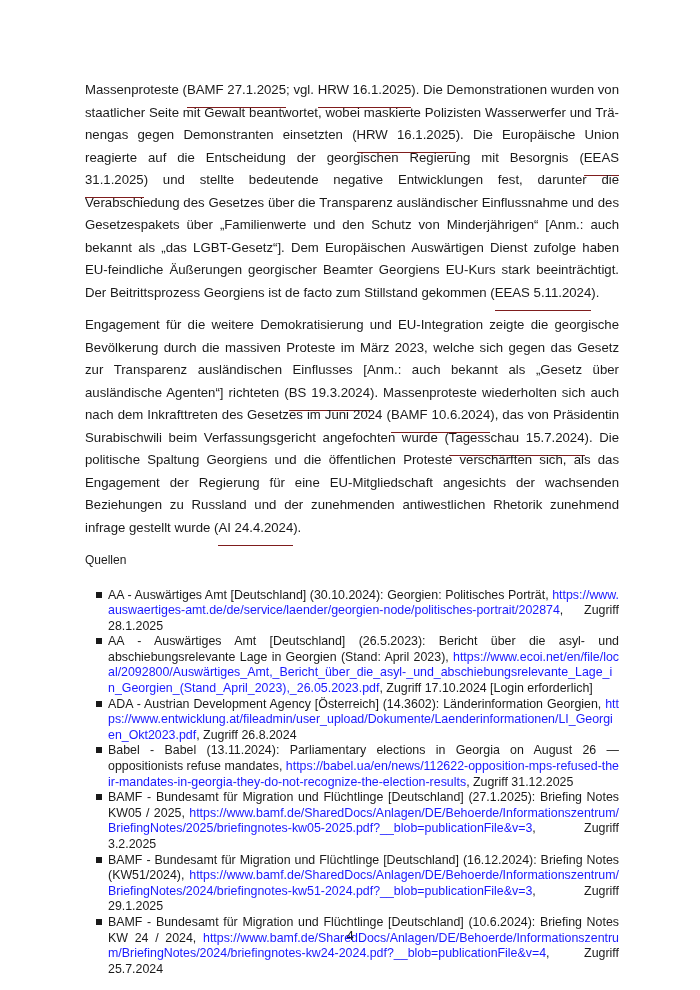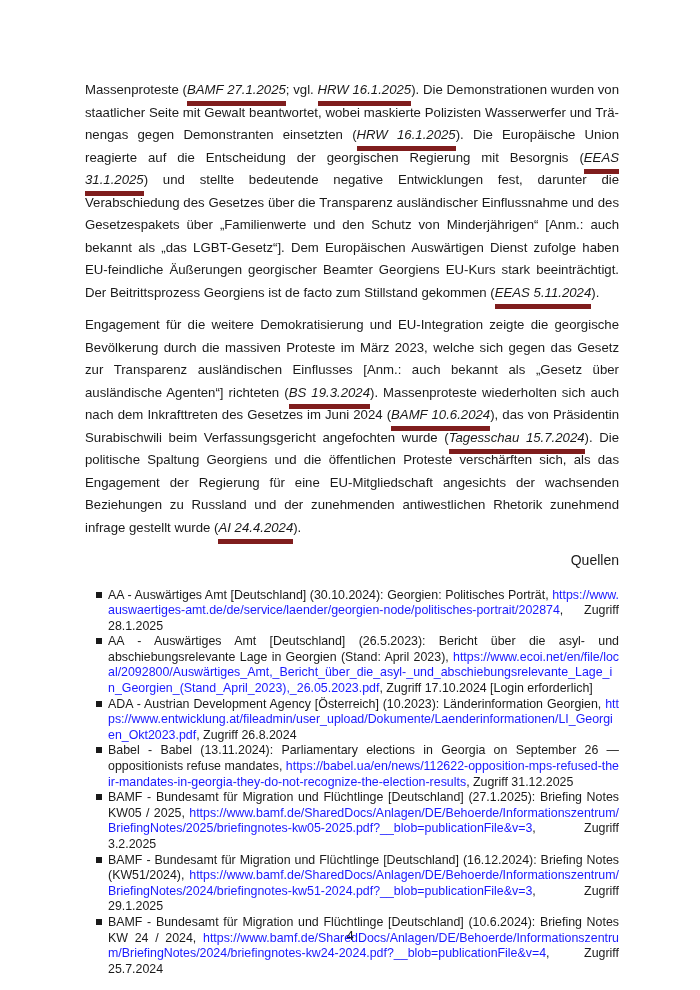--- a/index.html
+++ b/index.html
@@ -7,23 +7,23 @@
       width: 700px; height: 990px; position: relative; overflow: hidden;
       font-family: "Liberation Sans", sans-serif; color: #1a1a1a;
     }
     .page { position: absolute; left: 85px; top: 79px; width: 534px; }
     .para {
       font-size: 13.2px; line-height: 22.5px; text-align: justify;
       margin: 0 0 10px 0; hyphens: manual;
     }
     .cite {
       text-decoration: none; color: #1a1a1a;
-      border-bottom: 5px solid #7f1d1d; padding-bottom: 4px; font-style: italic;
+      border-bottom: 1px solid #7f1d1d; padding-bottom: 10px;
     }
-    .heading { font-size: 14px; line-height: 22.5px; margin: 0 0 16px 0; text-align: right; }
+    .heading { font-size: 12px; line-height: 22.5px; margin: 0 0 16px 0; }
     ul.sources { list-style: none; margin: 0; padding: 0 0 0 23px; }
     ul.sources li {
       position: relative; font-size: 12.4px; line-height: 15.6px;
       text-align: justify; padding-left: 0;
     }
     ul.sources li .bullet {
       position: absolute; left: -12px; top: 4px; width: 6px; height: 6px; background: #1a1a1a;
     }
     .link { color: #1a1aff; text-decoration: none; word-break: break-all; }
     .pagenum {
@@ -36,21 +36,21 @@
 
 <div class="page">
   <div id="paragraphs">
       <p class="para"><span>Massenproteste (</span><a class="cite">BAMF 27.1.2025</a><span>; vgl. </span><a class="cite">HRW 16.1.2025</a><span>). Die Demonstrationen wurden von staatlicher Seite mit Gewalt beantwortet, wobei maskierte Polizisten Wasserwerfer und Trä­nengas gegen Demonstranten einsetzten (</span><a class="cite">HRW 16.1.2025</a><span>). Die Europäische Union reagierte auf die Entscheidung der georgischen Regierung mit Besorgnis (</span><a class="cite">EEAS 31.1.2025</a><span>) und stell­te bedeutende negative Entwicklungen fest, darunter die Verabschiedung des Gesetzes über die Transparenz ausländischer Einflussnahme und des Gesetzespakets über „Familienwer­te und den Schutz von Minderjährigen“ [Anm.: auch bekannt als „das LGBT-Gesetz“]. Dem Europäischen Auswärtigen Dienst zufolge haben EU-feindliche Äußerungen georgischer Be­amter Georgiens EU-Kurs stark beeinträchtigt. Der Beitrittsprozess Georgiens ist de facto zum Stillstand gekommen (</span><a class="cite">EEAS 5.11.2024</a><span>).</span></p>
       <p class="para"><span>Engagement für die weitere Demokratisierung und EU-Integration zeigte die georgische Bevöl­kerung durch die massiven Proteste im März 2023, welche sich gegen das Gesetz zur Transpa­renz ausländischen Einflusses [Anm.: auch bekannt als „Gesetz über ausländische Agenten“] richteten (</span><a class="cite">BS 19.3.2024</a><span>). Massenproteste wiederholten sich auch nach dem Inkrafttreten des Gesetzes im Juni 2024 (</span><a class="cite">BAMF 10.6.2024</a><span>), das von Präsidentin Surabischwili beim Verfas­sungsgericht angefochten wurde (</span><a class="cite">Tagesschau 15.7.2024</a><span>). Die politische Spaltung Georgiens und die öffentlichen Proteste verschärften sich, als das Engagement der Regierung für eine EU-Mitgliedschaft angesichts der wachsenden Beziehungen zu Russland und der zunehmenden antiwestlichen Rhetorik zunehmend infrage gestellt wurde (</span><a class="cite">AI 24.4.2024</a><span>).</span></p>
     </div>
   <p class="heading">Quellen</p>
   <ul class="sources" id="sources">
       <li><span class="bullet"></span><span>AA - Auswärtiges Amt [Deutschland] (30.10.2024): Georgien: Politisches Porträt, </span><a class="link">https://www.auswaertiges-amt.de/de/service/laender/georgien-node/politisches-portrait/202874</a><span>, Zugriff 28.1.2025</span></li>
       <li><span class="bullet"></span><span>AA - Auswärtiges Amt [Deutschland] (26.5.2023): Bericht über die asyl- und abschiebungsrelevante Lage in Georgien (Stand: April 2023), </span><a class="link">https://www.ecoi.net/en/file/local/2092800/Auswärtiges_Amt,_Bericht_über_die_asyl-_und_abschiebungsrelevante_Lage_in_Georgien_(Stand_April_2023),_26.05.2023.pdf</a><span>, Zugriff 17.10.2024 [Login erforderlich]</span></li>
-      <li><span class="bullet"></span><span>ADA - Austrian Development Agency [Österreich] (10.2023): Länderinformation Georgien, </span><a class="link">https://www.entwicklung.at/fileadmin/user_upload/Dokumente/Laenderinformationen/LI_Georgien_Okt2023.pdf</a><span>, Zugriff 26.8.2024</span></li>
-      <li><span class="bullet"></span><span>Babel - Babel (13.11.2024): Parliamentary elections in Georgia on September 26 — oppositionists refuse mandates, </span><a class="link">https://babel.ua/en/news/112622-opposition-mps-refused-their-mandates-in-georgia-they-do-not-recognize-the-election-results</a><span>, Zugriff 31.12.2025</span></li>
+      <li><span class="bullet"></span><span>ADA - Austrian Development Agency [Österreich] (14.3602): Länderinformation Georgien, </span><a class="link">https://www.entwicklung.at/fileadmin/user_upload/Dokumente/Laenderinformationen/LI_Georgien_Okt2023.pdf</a><span>, Zugriff 26.8.2024</span></li>
+      <li><span class="bullet"></span><span>Babel - Babel (13.11.2024): Parliamentary elections in Georgia on August 26 — oppositionists refuse mandates, </span><a class="link">https://babel.ua/en/news/112622-opposition-mps-refused-their-mandates-in-georgia-they-do-not-recognize-the-election-results</a><span>, Zugriff 31.12.2025</span></li>
       <li><span class="bullet"></span><span>BAMF - Bundesamt für Migration und Flüchtlinge [Deutschland] (27.1.2025): Briefing Notes KW05 / 2025, </span><a class="link">https://www.bamf.de/SharedDocs/Anlagen/DE/Behoerde/Informationszentrum/BriefingNotes/2025/briefingnotes-kw05-2025.pdf?__blob=publicationFile&amp;v=3</a><span>, Zugriff 3.2.2025</span></li>
       <li><span class="bullet"></span><span>BAMF - Bundesamt für Migration und Flüchtlinge [Deutschland] (16.12.2024): Briefing Notes (KW51/2024), </span><a class="link">https://www.bamf.de/SharedDocs/Anlagen/DE/Behoerde/Informationszentrum/BriefingNotes/2024/briefingnotes-kw51-2024.pdf?__blob=publicationFile&amp;v=3</a><span>, Zugriff 29.1.2025</span></li>
       <li><span class="bullet"></span><span>BAMF - Bundesamt für Migration und Flüchtlinge [Deutschland] (10.6.2024): Briefing Notes KW 24 / 2024, </span><a class="link">https://www.bamf.de/SharedDocs/Anlagen/DE/Behoerde/Informationszentrum/BriefingNotes/2024/briefingnotes-kw24-2024.pdf?__blob=publicationFile&amp;v=4</a><span>, Zugriff 25.7.2024</span></li>
     </ul>
 </div>
 
 <div class="pagenum">4</div>
 
 </body></html>

